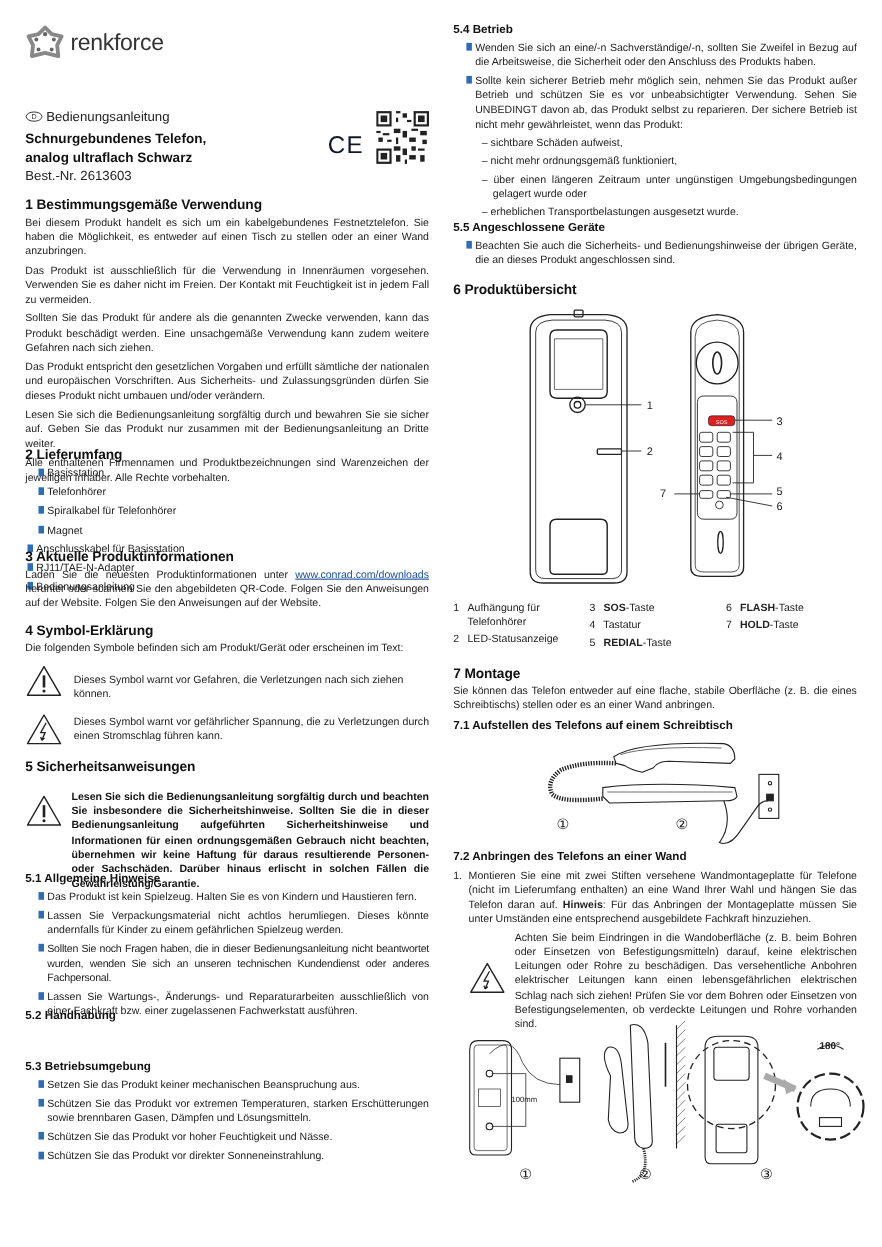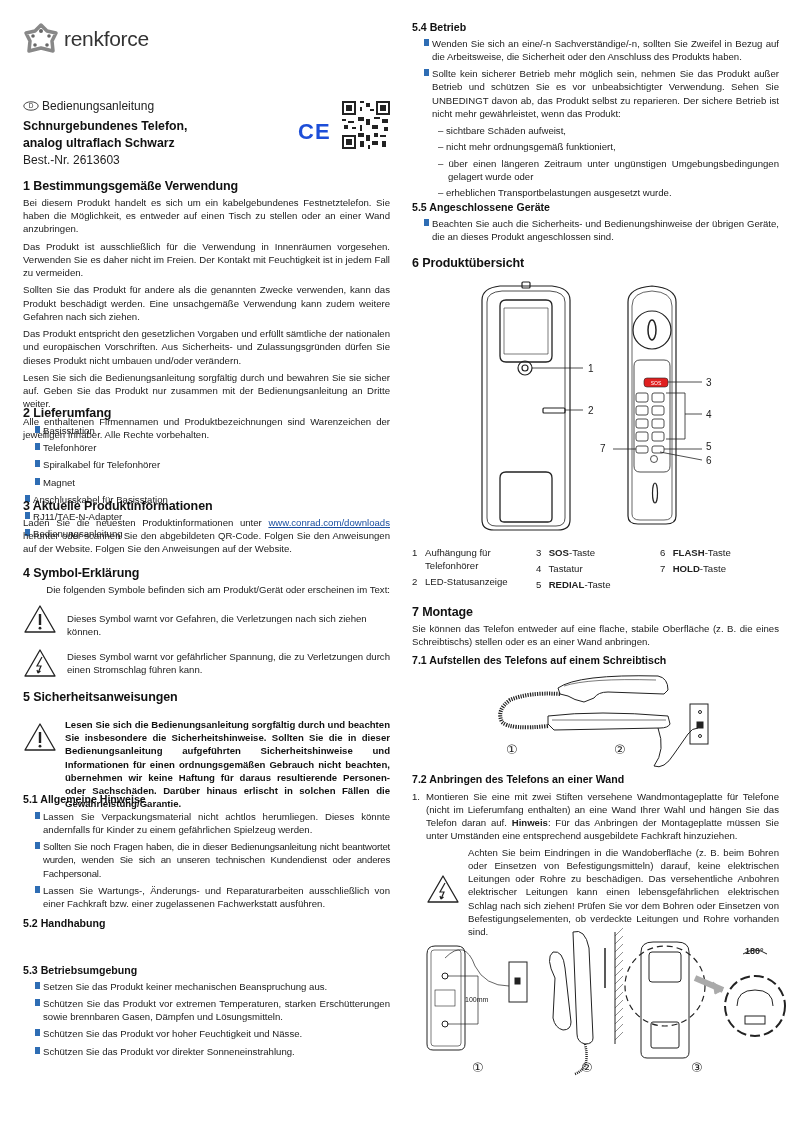--- a/index.html
+++ b/index.html
@@ -89,21 +89,21 @@
     <h2>3 Aktuelle Produktinformationen</h2>
     <p class="j" style="margin-top:2px;">
       <span>Laden Sie die neuesten Produktinformationen unter</span>
       <a class="link">www.conrad.com/downloads</a>
       <span>herunter oder scannen Sie den abgebildeten QR-Code. Folgen Sie den Anweisungen auf der Website. Folgen Sie den Anweisungen auf der Website.</span>
     </p>
   </div>
 
   <div class="abs" style="left:0; top:566px; width:367px;">
     <h2>4 Symbol-Erklärung</h2>
-    <p style="margin-top:2px;text-align:right;">Die folgenden Symbole befinden sich am Produkt/Gerät oder erscheinen im Text:</p>
+    <p style="margin-top:2px;">Die folgenden Symbole befinden sich am Produkt/Gerät oder erscheinen im Text:</p>
     <div class="warn-row" style="margin-top:8px;">
       <svg class="warn-icon" viewBox="0 0 34 30">
         <path d="M17 2 L32 28 L2 28 Z" fill="none" stroke="#222" stroke-width="1.3" stroke-linejoin="round"></path>
         <rect x="15.8" y="10" width="2.4" height="11" fill="#222"></rect>
         <circle cx="17" cy="24.2" r="1.4" fill="#222"></circle>
       </svg>
       <span style="margin-left:10px; margin-top:8px;">Dieses Symbol warnt vor Gefahren, die Verletzungen nach sich ziehen können.</span>
     </div>
     <div class="warn-row" style="margin-top:9px;">
       <svg class="warn-icon" viewBox="0 0 34 30">
@@ -122,21 +122,21 @@
         <rect x="15.8" y="10" width="2.4" height="11" fill="#222"></rect>
         <circle cx="17" cy="24.2" r="1.4" fill="#222"></circle>
       </svg>
       <p class="j" style="margin-left:8px; font-weight:bold; color:#111;">Lesen Sie sich die Bedienungsanleitung sorgfältig durch und beachten Sie insbesondere die Sicherheitshinweise. Sollten Sie die in dieser Bedienungsanleitung aufgeführten Sicherheitshinweise und Informationen für einen ordnungsgemäßen Gebrauch nicht beachten, übernehmen wir keine Haftung für daraus resultierende Personen- oder Sachschäden. Darüber hinaus erlischt in solchen Fällen die Gewährleistung/Garantie.</p>
     </div>
   </div>
 
   <div class="abs" style="left:0; top:793px; width:367px;">
     <h3>5.1 Allgemeine Hinweise</h3>
     <div style="margin-top:3px; padding-left:10px;">
-      <div class="bl"><span class="sq"></span></div>
+      <div class="bl"><span class="sq"></span><span>Das Produkt ist kein Spielzeug. Halten Sie es von Kindern und Haustieren fern.</span></div>
       <div class="bl"><span class="sq"></span><span>Lassen Sie Verpackungsmaterial nicht achtlos herumliegen. Dieses könnte andernfalls für Kinder zu einem gefährlichen Spielzeug werden.</span></div>
       <div class="bl" style="letter-spacing:-0.2px;"><span class="sq"></span><span>Sollten Sie noch Fragen haben, die in dieser Bedienungsanleitung nicht beantwortet wurden, wenden Sie sich an unseren technischen Kundendienst oder anderes Fachpersonal.</span></div>
       <div class="bl"><span class="sq"></span><span>Lassen Sie Wartungs-, Änderungs- und Reparaturarbeiten ausschließlich von einer Fachkraft bzw. einer zugelassenen Fachwerkstatt ausführen.</span></div>
     </div>
   </div>
 
   <div class="abs" style="left:0; top:917px; width:367px;">
     <h3>5.2 Handhabung</h3>
   </div>
 
@@ -144,21 +144,21 @@
     <h3>5.3 Betriebsumgebung</h3>
     <div style="margin-top:3px; padding-left:10px;">
       <div class="bl"><span class="sq"></span><span>Setzen Sie das Produkt keiner mechanischen Beanspruchung aus.</span></div>
       <div class="bl"><span class="sq"></span><span>Schützen Sie das Produkt vor extremen Temperaturen, starken Erschütterungen sowie brennbaren Gasen, Dämpfen und Lösungsmitteln.</span></div>
       <div class="bl"><span class="sq"></span><span>Schützen Sie das Produkt vor hoher Feuchtigkeit und Nässe.</span></div>
       <div class="bl"><span class="sq"></span><span>Schützen Sie das Produkt vor direkter Sonneneinstrahlung.</span></div>
     </div>
   </div>
 </div>
 
-<div class="abs" style="left:298px; top:117px; font-size:22px; font-weight:bold; letter-spacing:1px; color:#1d4ed8;">CE</div>
+<div class="abs" style="left:298px; top:117px; font-size:22px; font-weight:normal; letter-spacing:1px; color:#0f172a;">CE</div>
 <svg class="abs" style="left:342px; top:101px;" width="48" height="48" viewBox="0 0 24 24">
   <rect x="0" y="0" width="7" height="7" fill="#222"></rect>
     <rect x="1" y="1" width="5" height="5" fill="#fff"></rect>
     <rect x="2" y="2" width="3" height="3" fill="#222"></rect>
   <rect x="17" y="0" width="7" height="7" fill="#222"></rect>
     <rect x="18" y="1" width="5" height="5" fill="#fff"></rect>
     <rect x="19" y="2" width="3" height="3" fill="#222"></rect>
   <rect x="0" y="17" width="7" height="7" fill="#222"></rect>
     <rect x="1" y="18" width="5" height="5" fill="#fff"></rect>
     <rect x="2" y="19" width="3" height="3" fill="#222"></rect>

